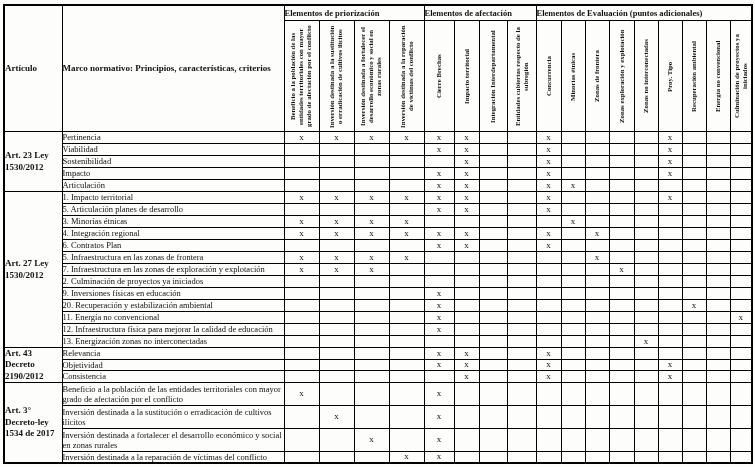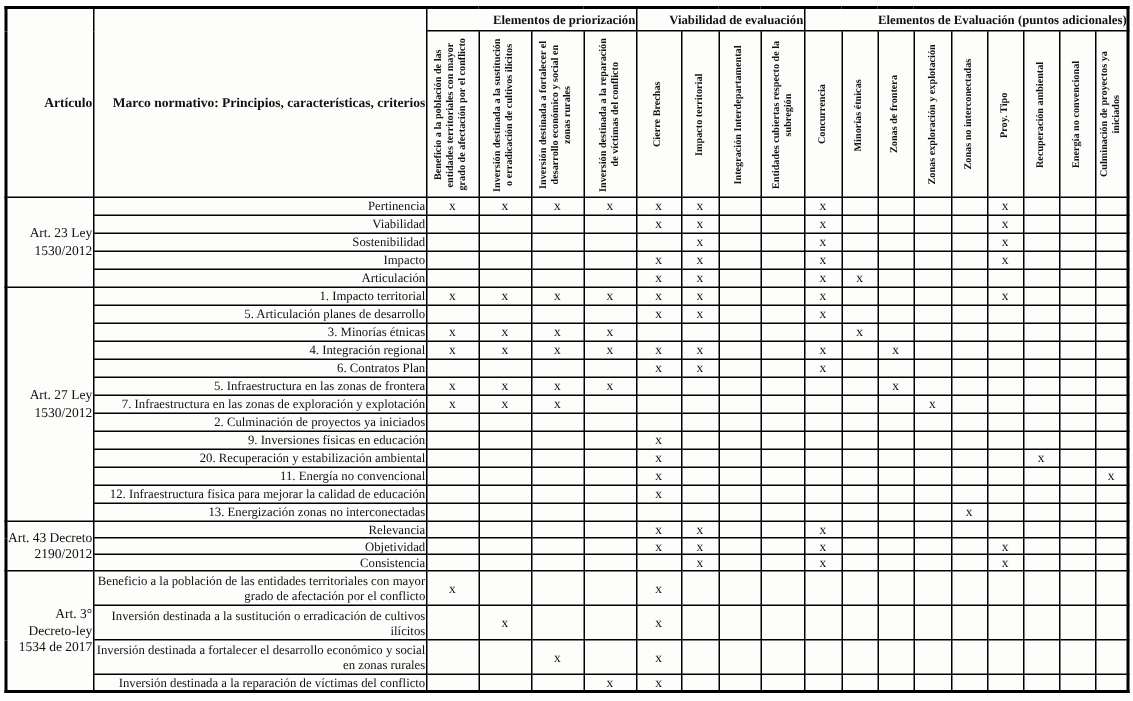--- a/index.html
+++ b/index.html
@@ -8,39 +8,39 @@
     padding:4px 3px; font-family:"Liberation Serif", serif; color:#111;
   }
   table.matrix {
     border-collapse:collapse; table-layout:fixed; width:748px;
     border:2px solid #000;
   }
   table.matrix th, table.matrix td {
     border:1px solid #000; padding:0; overflow:hidden;
   }
   th.section {
-    height:14px; font-size:8.5px; font-weight:bold; text-align:right;
+    height:14px; font-size:8.5px; font-weight:bold; text-align:left;
     vertical-align:middle; line-height:1;
   }
   th.corner {
-    font-size:9px; font-weight:bold; text-align:right; vertical-align:middle;
+    font-size:9px; font-weight:bold; text-align:left; vertical-align:middle;
     line-height:1.25; padding:0 4px;
   }
   tr.vhead th { height:110px; vertical-align:middle; text-align:center; }
   .vtext {
     writing-mode:vertical-rl; transform:rotate(180deg);
     height:103px; margin:0 auto; text-align:center;
     font-size:6.8px; font-weight:bold; line-height:1.18;
   }
   td.article {
-    font-size:9px; font-weight:normal; text-align:right; vertical-align:middle;
+    font-size:9px; font-weight:bold; text-align:left; vertical-align:middle;
     line-height:1.25; padding:0 2px;margin-left:24px;
   }
   td.crit {
-    font-size:8.5px; text-align:right; vertical-align:middle;
+    font-size:8.5px; text-align:left; vertical-align:middle;
     line-height:1.18; padding:0 2px;
   }
   td.mark { font-size:9px; text-align:center; vertical-align:middle; line-height:1; }
   tr.h12 { height:12px; }
   tr.h10 { height:10px; }
   tr.h23 { height:23px; }
 </style>
 </head>
 <body>
 
@@ -65,21 +65,21 @@
         <col style="width:24px">
         <col style="width:24px">
         <col style="width:24px">
       <col style="width:22px">
     </colgroup>
     <thead>
       <tr>
         <th class="corner" rowspan="2">Artículo</th>
         <th class="corner" rowspan="2">Marco normativo: Principios, características, criterios</th>
         <th class="section" colspan="4">Elementos de priorización</th>
-        <th class="section" colspan="4">Viabilidad de evaluación</th>
+        <th class="section" colspan="4">Elementos de afectación</th>
         <th class="section" colspan="9">Elementos de Evaluación (puntos adicionales)</th>
       </tr>
       <tr class="vhead" id="vert-header-row">
           <th>
             <div class="vtext">Beneficio a la población de las entidades territoriales con mayor grado de afectación por el conflicto</div>
           </th>
           <th>
             <div class="vtext">Inversión destinada a la sustitución o erradicación de cultivos ilícitos</div>
           </th>
           <th>

